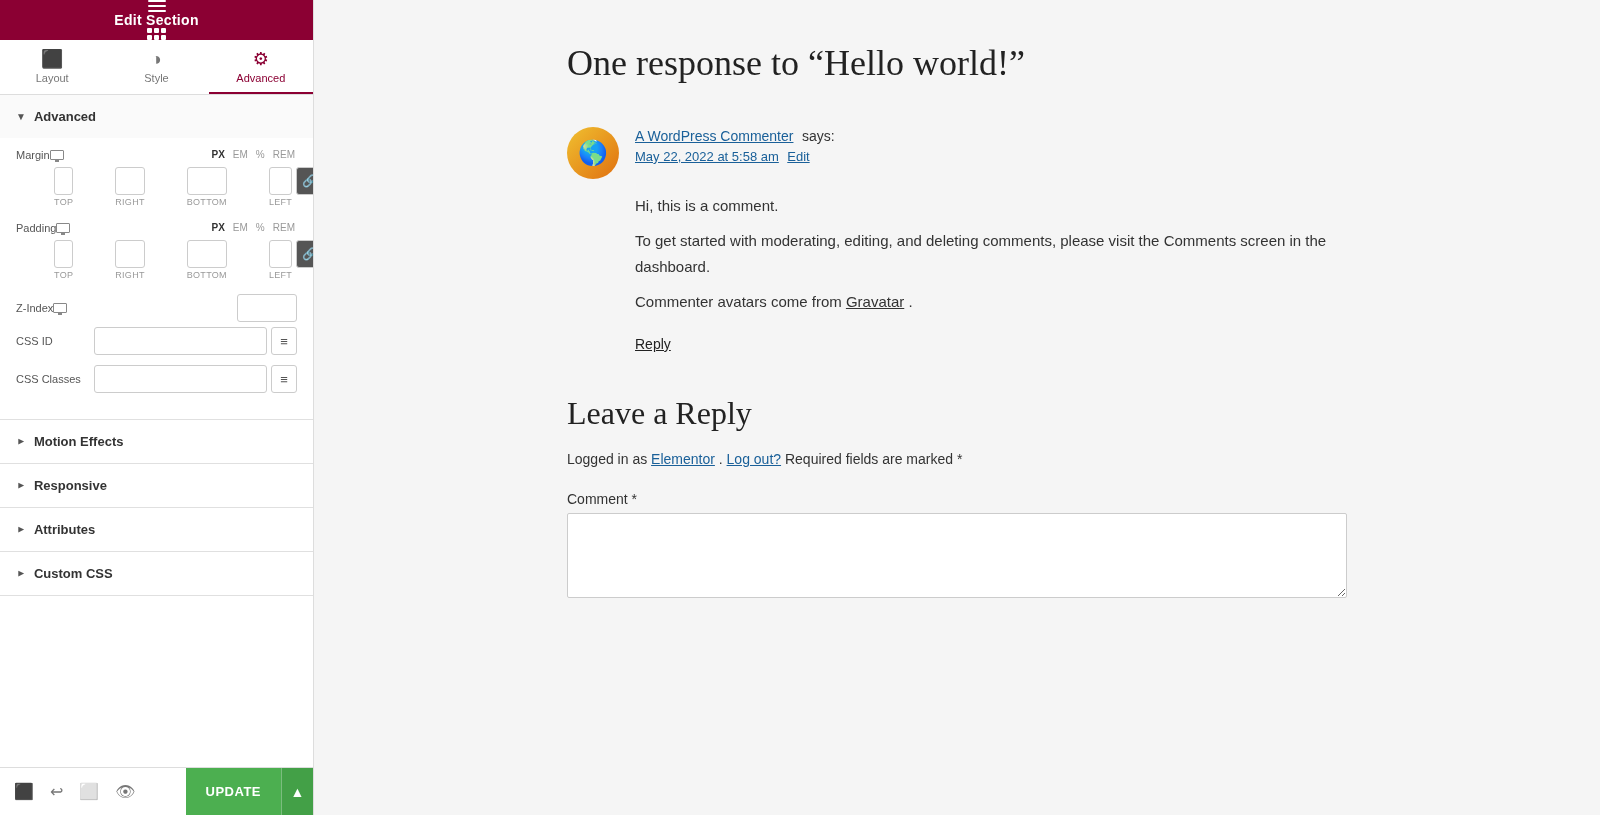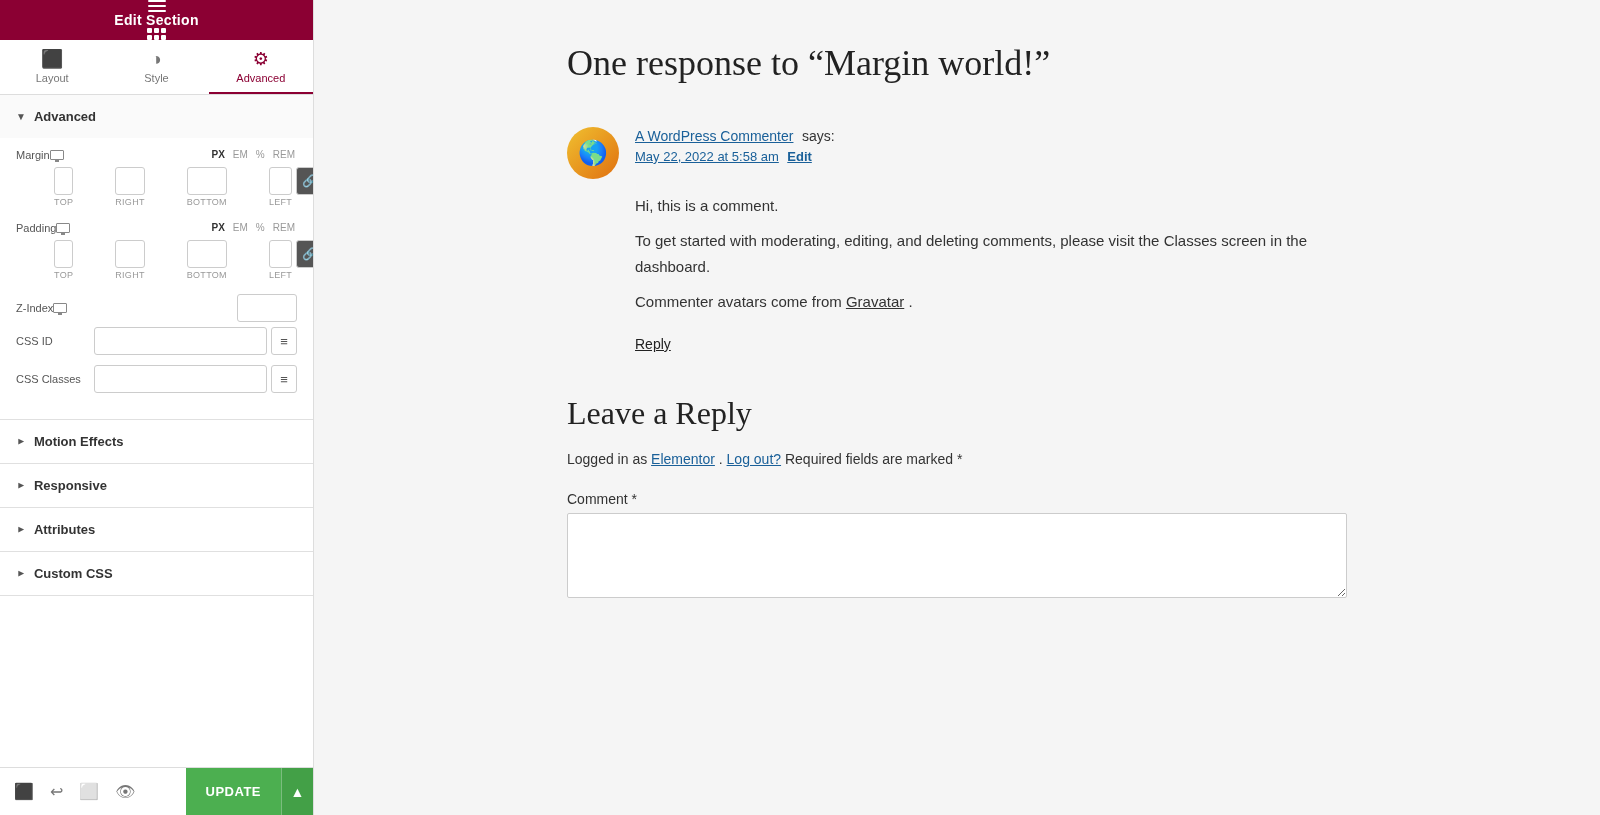--- a/index.html
+++ b/index.html
@@ -375,21 +375,20 @@
       text-decoration: underline;
       cursor: pointer;
     }
 
     .comment-edit-link {
       font-size: 13px;
       color: #1a6099;
       text-decoration: underline;
       cursor: pointer;
       margin-left: 4px;
-      font-weight: bold;
     }
 
     .comment-text {
       margin-left: 68px;
       font-size: 15px;
       color: #333;
       line-height: 1.7;
     }
 
     .comment-text p {
@@ -660,42 +659,42 @@
       <button class="update-btn">UPDATE</button>
       <button class="update-arrow-btn">▲</button>
     </div>
   </div>
 
 </div>
 
 <div class="main-content">
   <div class="content-area">
 
-    <h2 class="comments-title">One response to “Margin world!”</h2>
+    <h2 class="comments-title">One response to “Hello world!”</h2>
 
     <div class="comment-block">
       <div class="comment-meta">
         <div class="avatar">
           <span>🌎</span>
         </div>
         <div class="comment-info">
           <div>
             <span class="commenter-name">A WordPress Commenter</span>
             <span style="font-size:14px;color:#333;margin-left:4px;">says:</span>
           </div>
           <div>
             <span class="comment-date">May 22, 2022 at 5:58 am</span>
             <span class="comment-edit-link">Edit</span>
           </div>
         </div>
       </div>
 
       <div class="comment-text">
         <p>Hi, this is a comment.</p>
-        <p>To get started with moderating, editing, and deleting comments, please visit the Classes screen in the dashboard.</p>
+        <p>To get started with moderating, editing, and deleting comments, please visit the Comments screen in the dashboard.</p>
         <p>
           <span>Commenter avatars come from</span>
           <a class="gravatar-link">Gravatar</a>
           <span>.</span>
         </p>
       </div>
 
       <div class="comment-reply-link">
         <a>Reply</a>
       </div>

